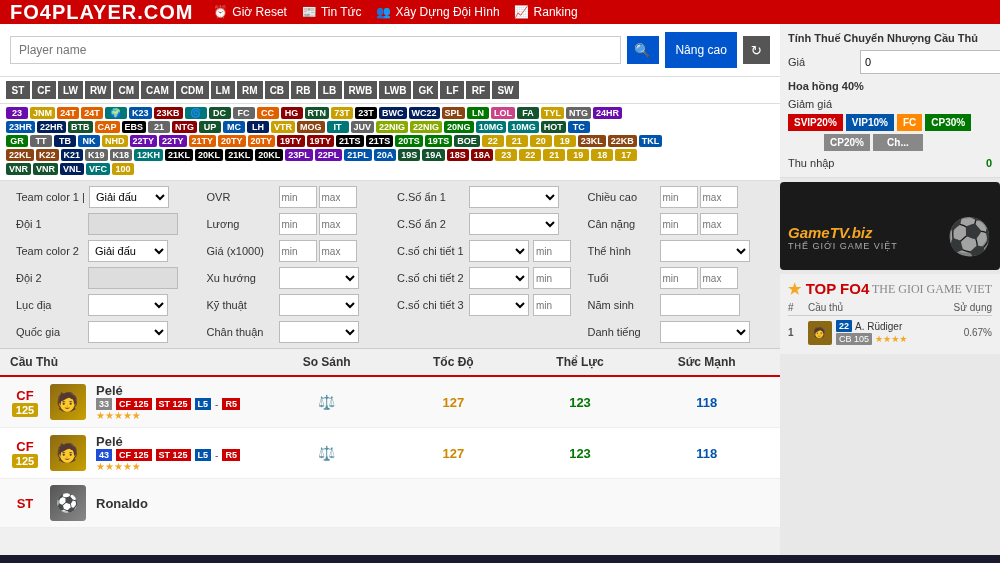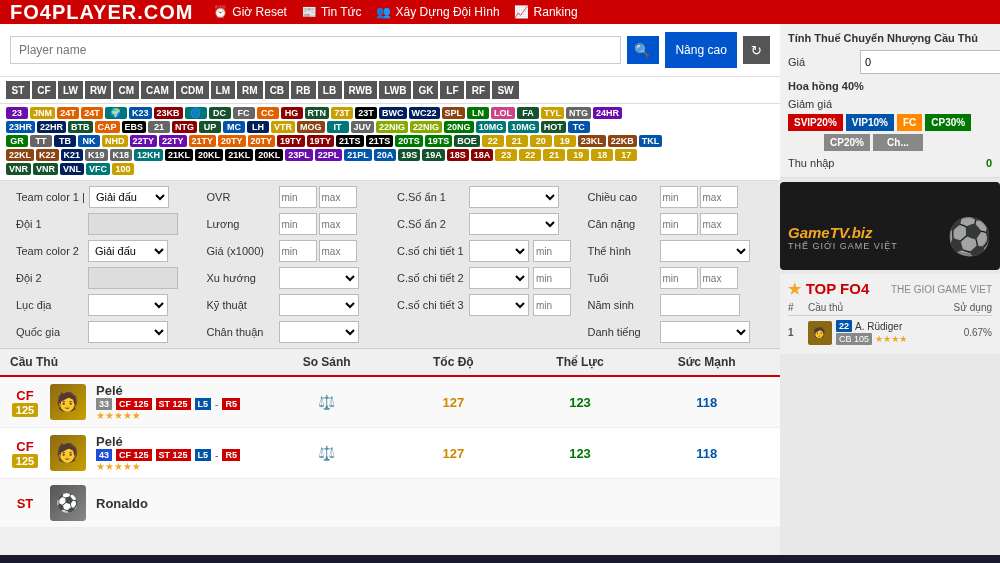--- a/index.html
+++ b/index.html
@@ -540,21 +540,21 @@
         <div style="font-size:36px;opacity:0.6;">⚽</div>
       </div>
     </div>
 
     <div class="top-section">
       <div class="top-header">
         <span class="top-title">
           <span style="color:#f5a623;">★</span>
           <span>TOP FO4</span>
         </span>
-        <span style="font-size:10px;color:#888;">THE GIOI GAME VIET</span>
+        <span style="font-size:12px;color:#888;font-family:Liberation Serif, serif;">THE GIOI GAME VIET</span>
       </div>
       <div class="top-col-header">
         <span class="tch-num">#</span>
         <span class="tch-player">Cầu thủ</span>
         <span class="tch-usage">Sử dụng</span>
       </div>
 
       <div class="top-player-row">
         <span class="tpr-num">1</span>
         <div class="tpr-avatar">🧑</div>

